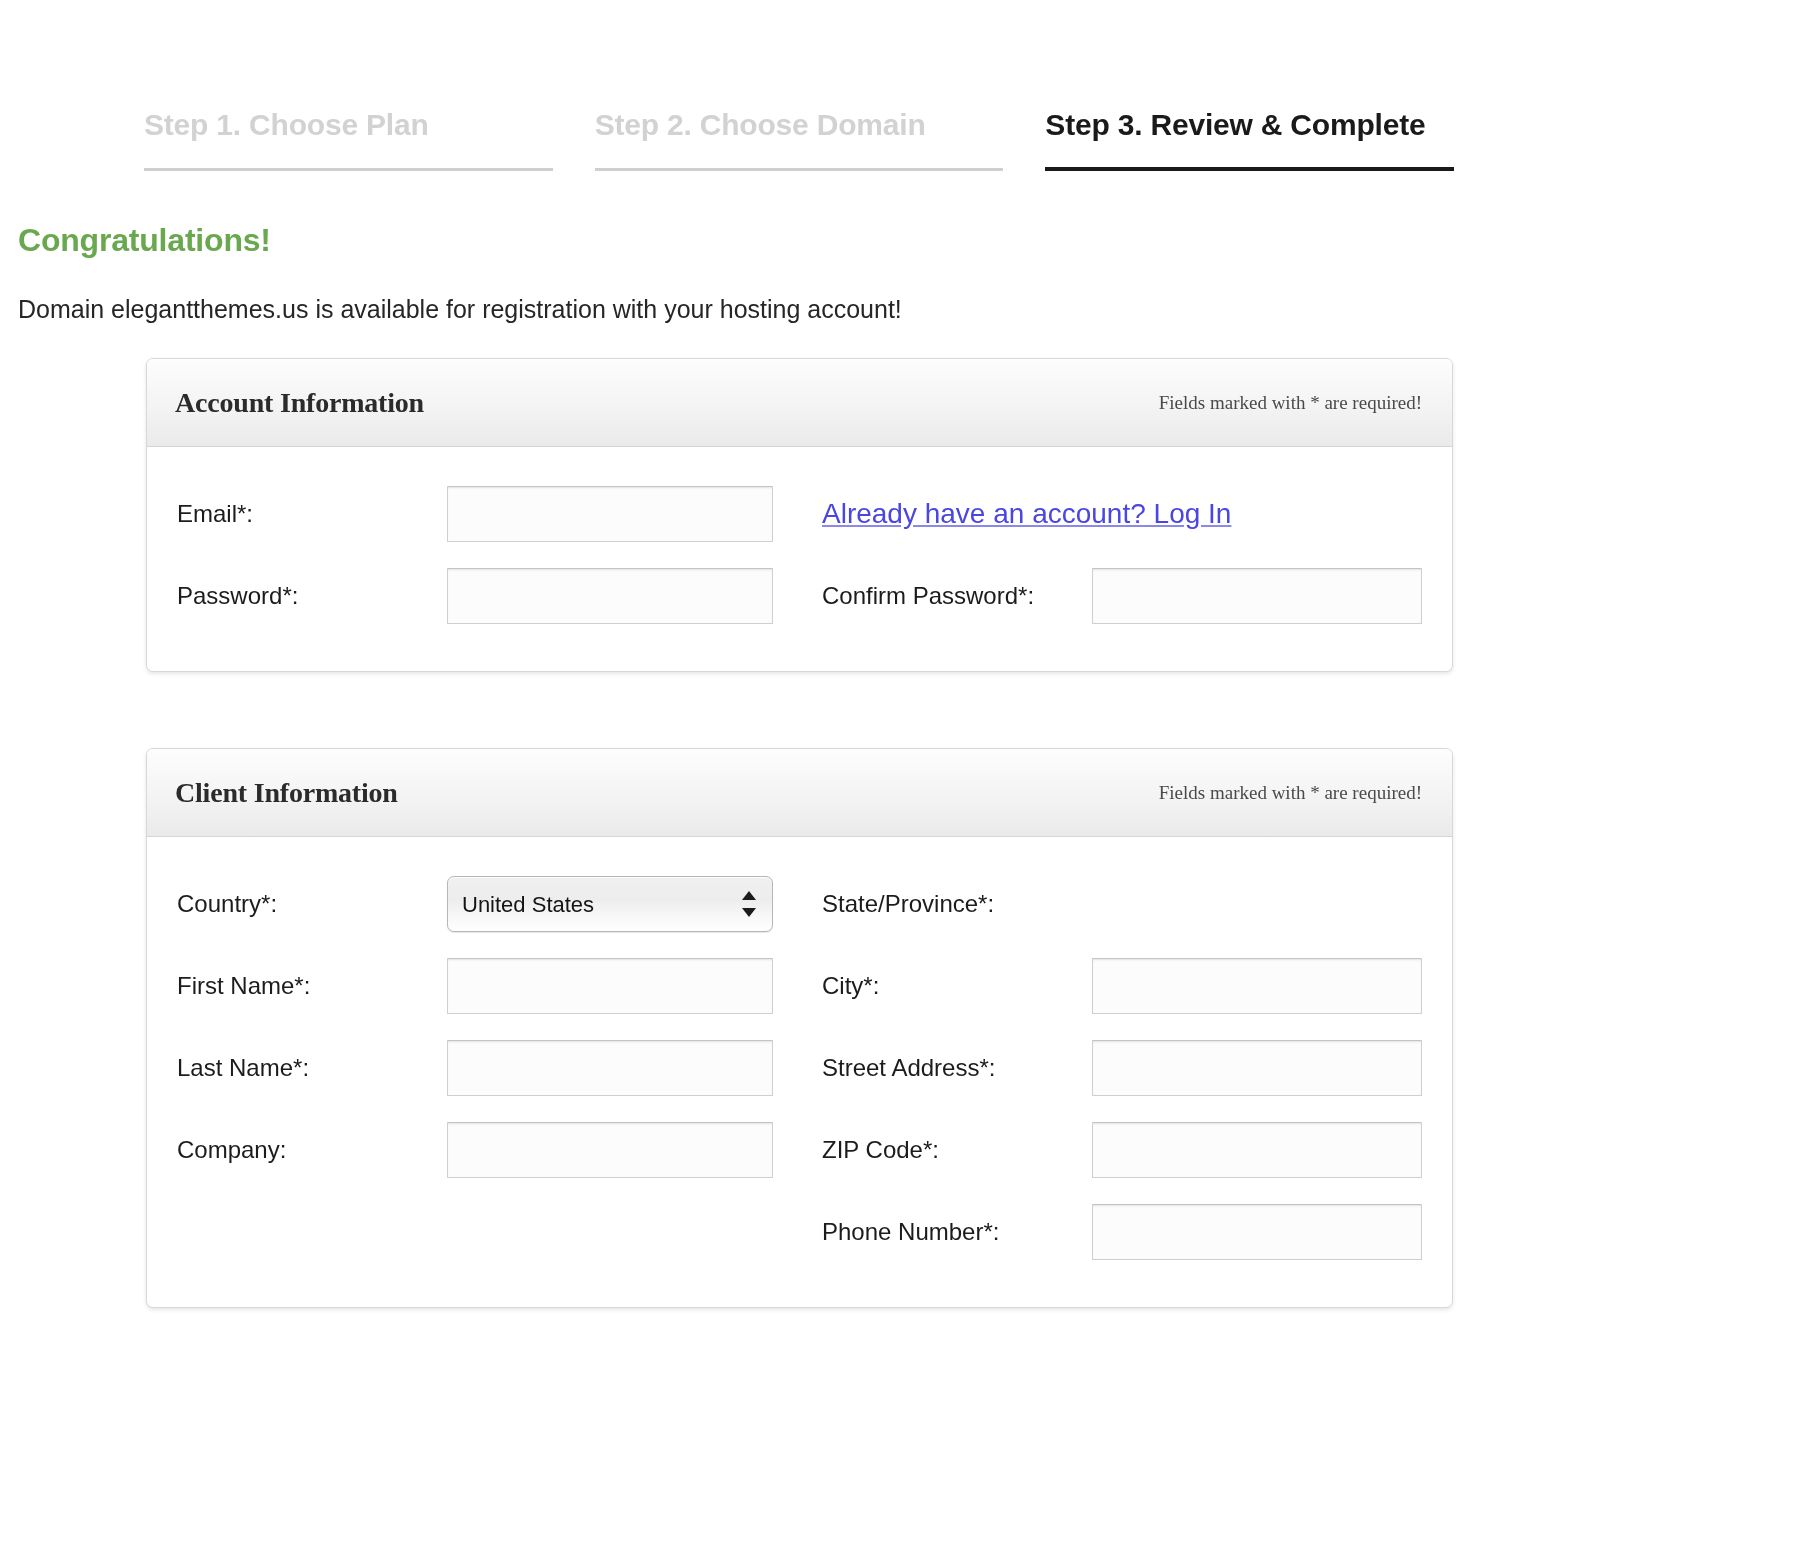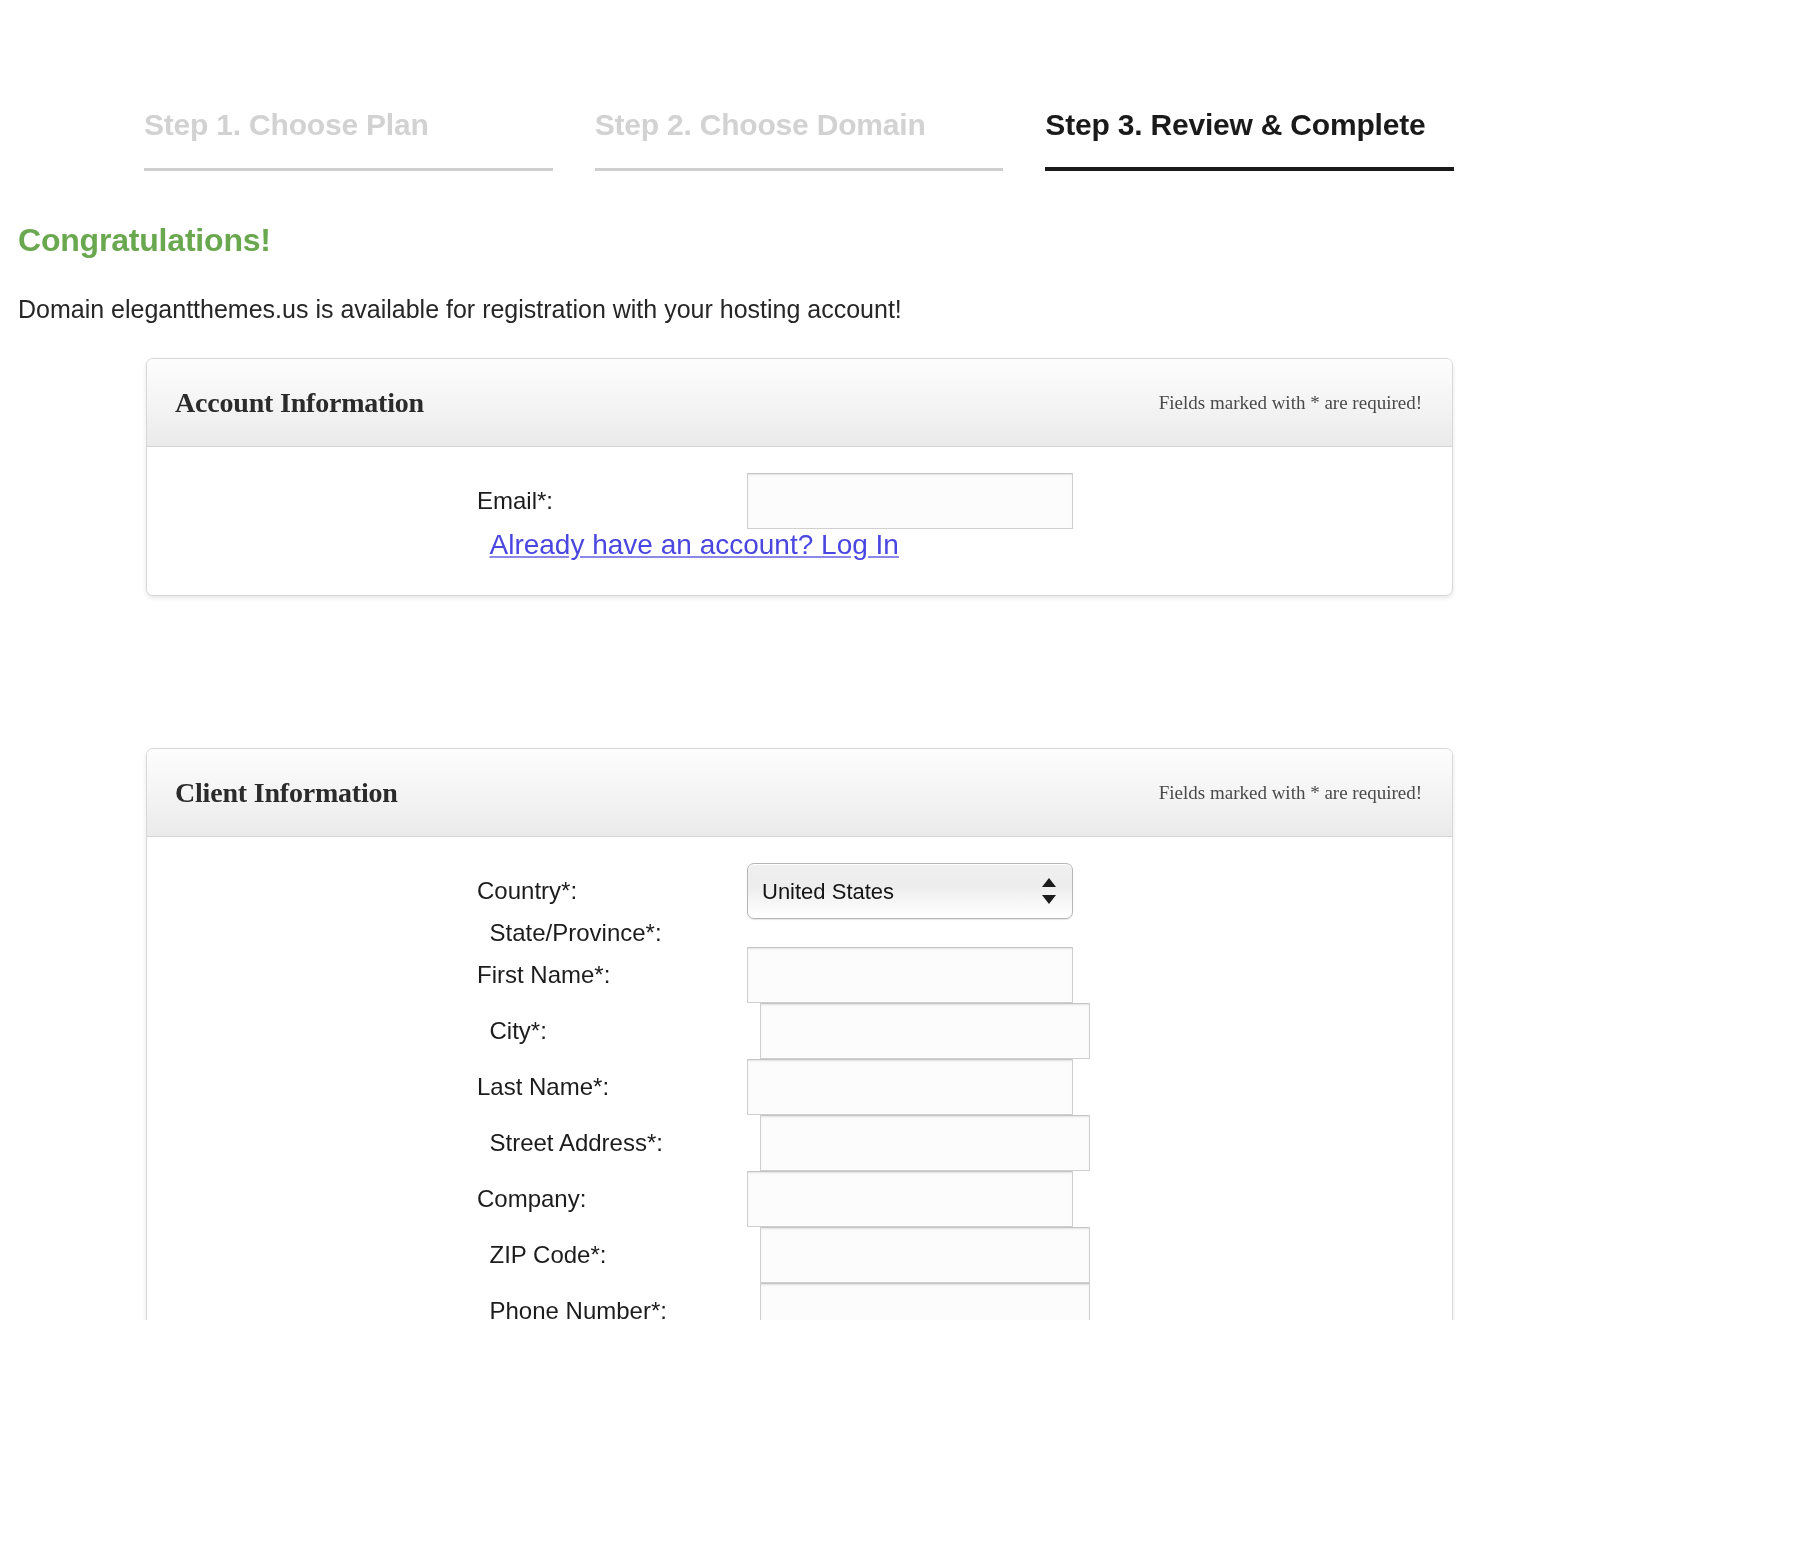--- a/index.html
+++ b/index.html
@@ -102,21 +102,20 @@
   }
 
   #panel-account { top: 358px; }
   #panel-client  { top: 748px; }
 
   
   .row {
     display: flex;
     align-items: center;
     min-height: 82px;
-    flex-direction: column;
   }
   .col {
     display: flex;
     align-items: center;
     flex: 0 0 auto;
   }
   .col-left  { width: 645px; }
   .col-right { width: 620px; }
 
   .lbl {
@@ -227,20 +226,30 @@
       <div class="row">
         <div class="col col-left">
           <div class="lbl lbl-left">Email*:</div>
           <input class="txt" type="text" value="" style="">
         </div>
         <div class="col col-right">
           <a class="login-link" href="#">Already have an account? Log In</a>
         </div>
       </div>
 
+      <div class="row">
+        <div class="col col-left">
+          <div class="lbl lbl-left">Password*:</div>
+          <input class="txt" type="password" value="" style="">
+        </div>
+        <div class="col col-right">
+          <div class="lbl lbl-right">Confirm Password*:</div>
+          <input class="txt wide" type="password" value="" style="">
+        </div>
+      </div>
 
     </div>
   </div>
 
   <div class="panel" id="panel-client">
     <div class="panel-head">
       <div class="panel-title">Client Information</div>
       <div class="panel-required">Fields marked with * are required!</div>
     </div>
     <div class="panel-body">

